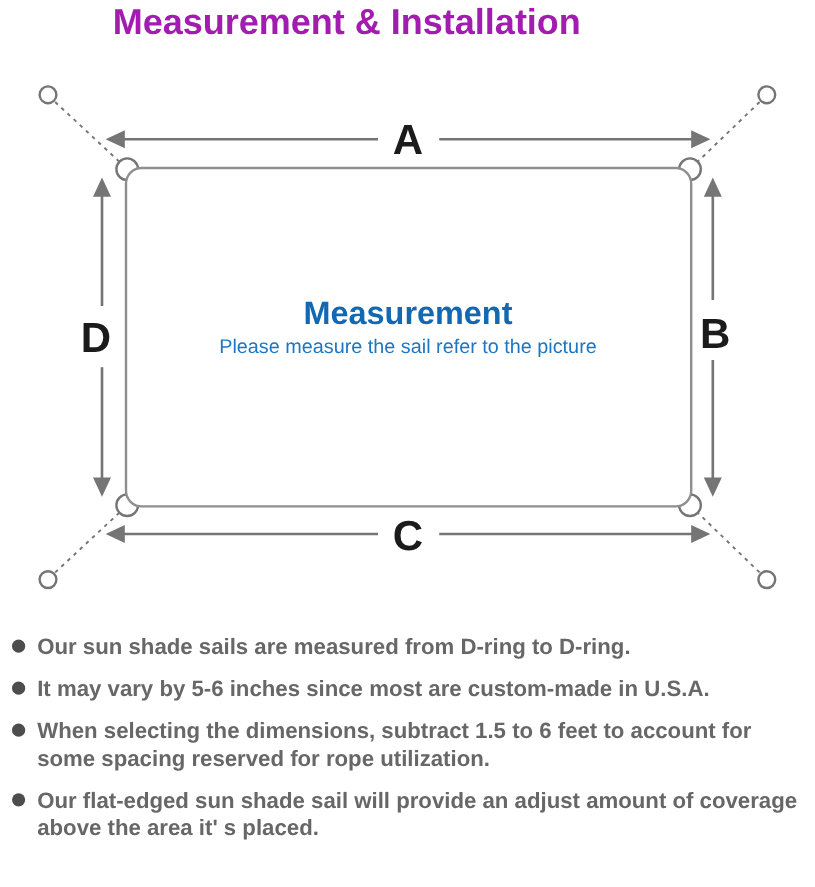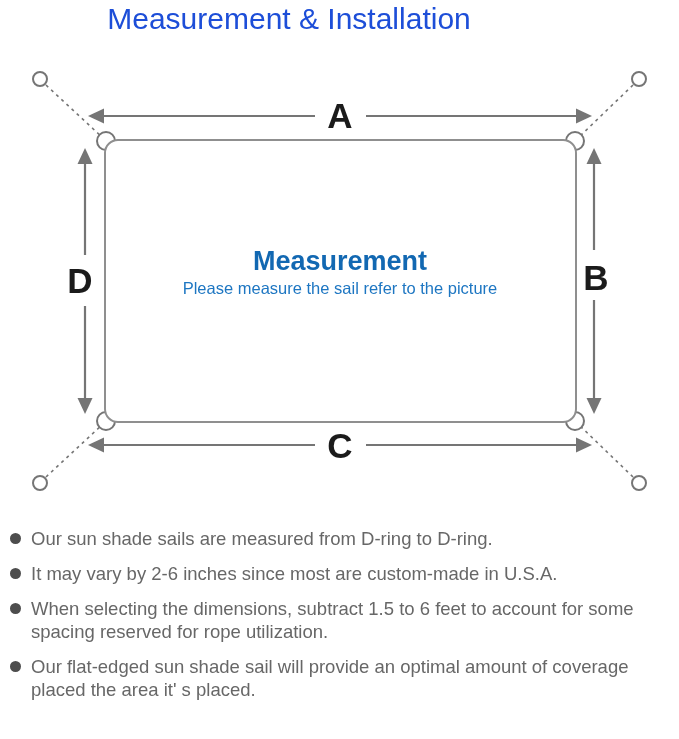--- a/index.html
+++ b/index.html
@@ -6,38 +6,39 @@
   .page{
     position:relative;
     width:679px;height:739px;
     background:#ffffff;
     font-family:"Liberation Sans", sans-serif;
     overflow:hidden;
   }
   .page-title{
     position:absolute;top:2px;left:0;width:578px;
     text-align:center;
-    font-size:30px;font-weight:normal;
-    color:#1d4ed8;
+    font-size:30px;font-weight:bold;
+    color:#a21caf;
     letter-spacing:0px;
   }
   .diagram{
     position:absolute;top:0;left:0;
   }
   .notes{
     position:absolute;top:527px;left:8px;right:6px;
     list-style:none;margin:0;padding:0;
   }
   .note-item{
     display:flex;
     align-items:flex-start;
     margin:0 0 12px 0;
     color:#676767;
     font-size:18.5px;
     line-height:23px;
+    font-weight:bold;
   }
   .bullet-dot{
     flex:0 0 auto;
     width:11px;height:11px;border-radius:50%;
     background:#4d4d4d;
     margin:6px 10px 0 2px;
   }
   .note-text{flex:1 1 auto;}
 </style>
 </head>
@@ -103,25 +104,25 @@
     <text x="340" y="294" text-anchor="middle" font-family="Liberation Sans, sans-serif" font-size="16.5" fill="#1d76c2">Please measure the sail refer to the picture</text>
   </svg>
 
   <ul class="notes">
     <li class="note-item">
       <span class="bullet-dot"></span>
       <span class="note-text">Our sun shade sails are measured from D-ring to D-ring.</span>
     </li>
     <li class="note-item">
       <span class="bullet-dot"></span>
-      <span class="note-text">It may vary by 2-6 inches since most are custom-made in U.S.A.</span>
+      <span class="note-text">It may vary by 5-6 inches since most are custom-made in U.S.A.</span>
     </li>
     <li class="note-item">
       <span class="bullet-dot"></span>
       <span class="note-text">When selecting the dimensions, subtract 1.5 to 6 feet to account for some spacing reserved for rope utilization.</span>
     </li>
     <li class="note-item">
       <span class="bullet-dot"></span>
-      <span class="note-text">Our flat-edged sun shade sail will provide an optimal amount of coverage placed the area it' s placed.</span>
+      <span class="note-text">Our flat-edged sun shade sail will provide an adjust amount of coverage above the area it' s placed.</span>
     </li>
   </ul>
 
 </div>
 
 </body></html>

